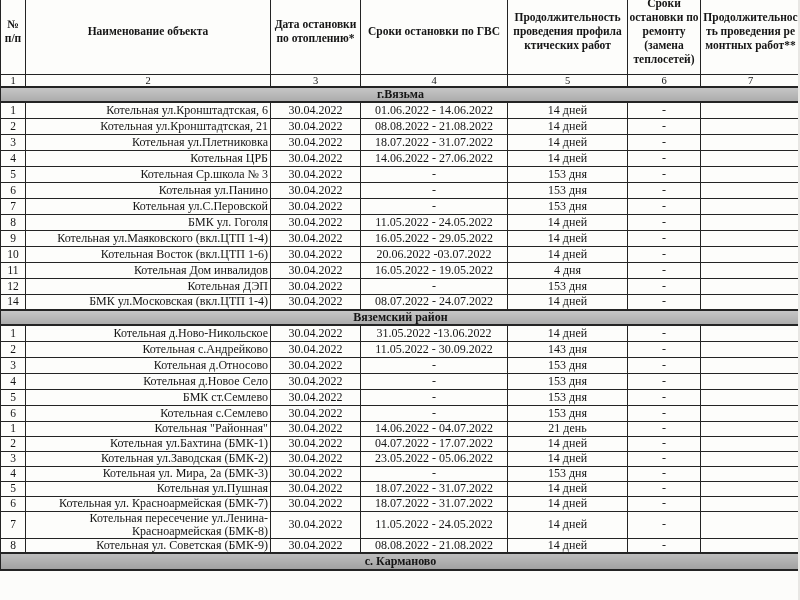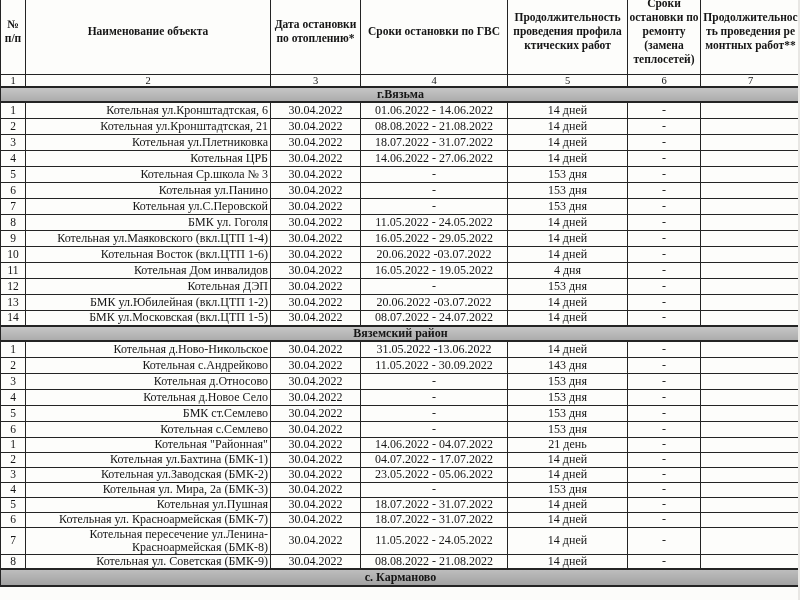--- a/index.html
+++ b/index.html
@@ -213,31 +213,22 @@
         <tr class="data-row sec0">
           <td class="c0">12</td>
           <td class="c1">Котельная ДЭП</td>
           <td class="c2">30.04.2022</td>
           <td class="c3">-</td>
           <td class="c4">153 дня</td>
           <td class="c5">-</td>
           <td class="c6"></td>
         </tr>
         <tr class="data-row sec0">
-          <td class="c0">13</td>
-          <td class="c1">БМК  ул.Юбилейная (вкл.ЦТП 1-2)</td>
-          <td class="c2">30.04.2022</td>
-          <td class="c3">20.06.2022 -03.07.2022</td>
-          <td class="c4">14 дней</td>
-          <td class="c5">-</td>
-          <td class="c6"></td>
-        </tr>
-        <tr class="data-row sec0">
           <td class="c0">14</td>
-          <td class="c1">БМК   ул.Московская (вкл.ЦТП 1-5)</td>
+          <td class="c1">БМК   ул.Московская (вкл.ЦТП 1-4)</td>
           <td class="c2">30.04.2022</td>
           <td class="c3">08.07.2022 - 24.07.2022</td>
           <td class="c4">14 дней</td>
           <td class="c5">-</td>
           <td class="c6"></td>
         </tr>
         <tr class="band band-1">
           <td colspan="7">Вяземский район</td>
         </tr>
         <tr class="data-row sec1">

